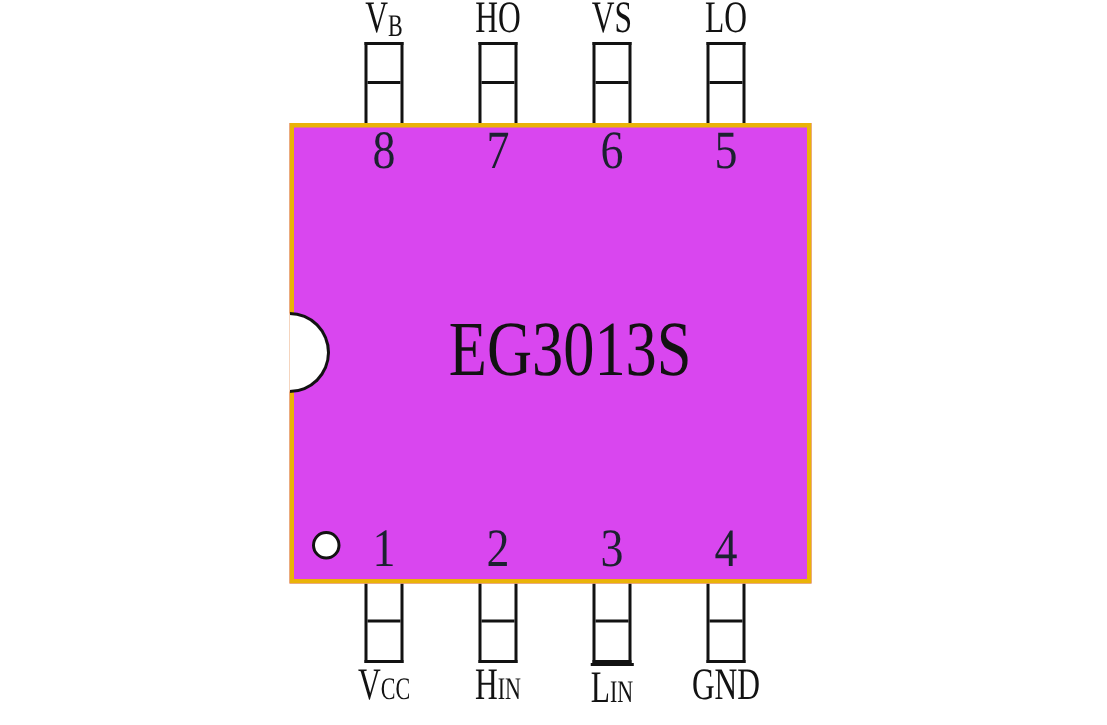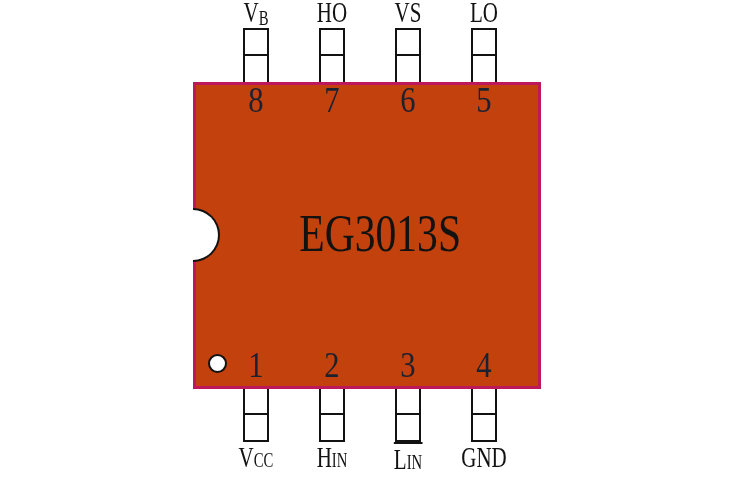--- a/index.html
+++ b/index.html
@@ -8,21 +8,21 @@
     background:#ffffff;
     font-family:"Liberation Serif","DejaVu Serif",serif;
     color:#121212;
     overflow:hidden;
   }
   .stage{position:relative;width:738px;height:483px;background:#ffffff;}
 
   
   .chip-body{
     position:absolute;left:193px;top:82px;width:348px;height:307px;
-    box-sizing:border-box;border:3px solid #be185d;background:#c2410c;z-index:2;
+    box-sizing:border-box;border:3px solid #eab308;background:#d946ef;z-index:2;
   }
   
   .notch{
     position:absolute;left:-3px;top:123px;width:27px;height:54px;
     box-sizing:border-box;background:#ffffff;
     border:2.5px solid #121212;border-left:none;
     border-radius:0 27px 27px 0;z-index:3;
   }
   .chip-title{
     position:absolute;left:26px;right:0;top:123px;

